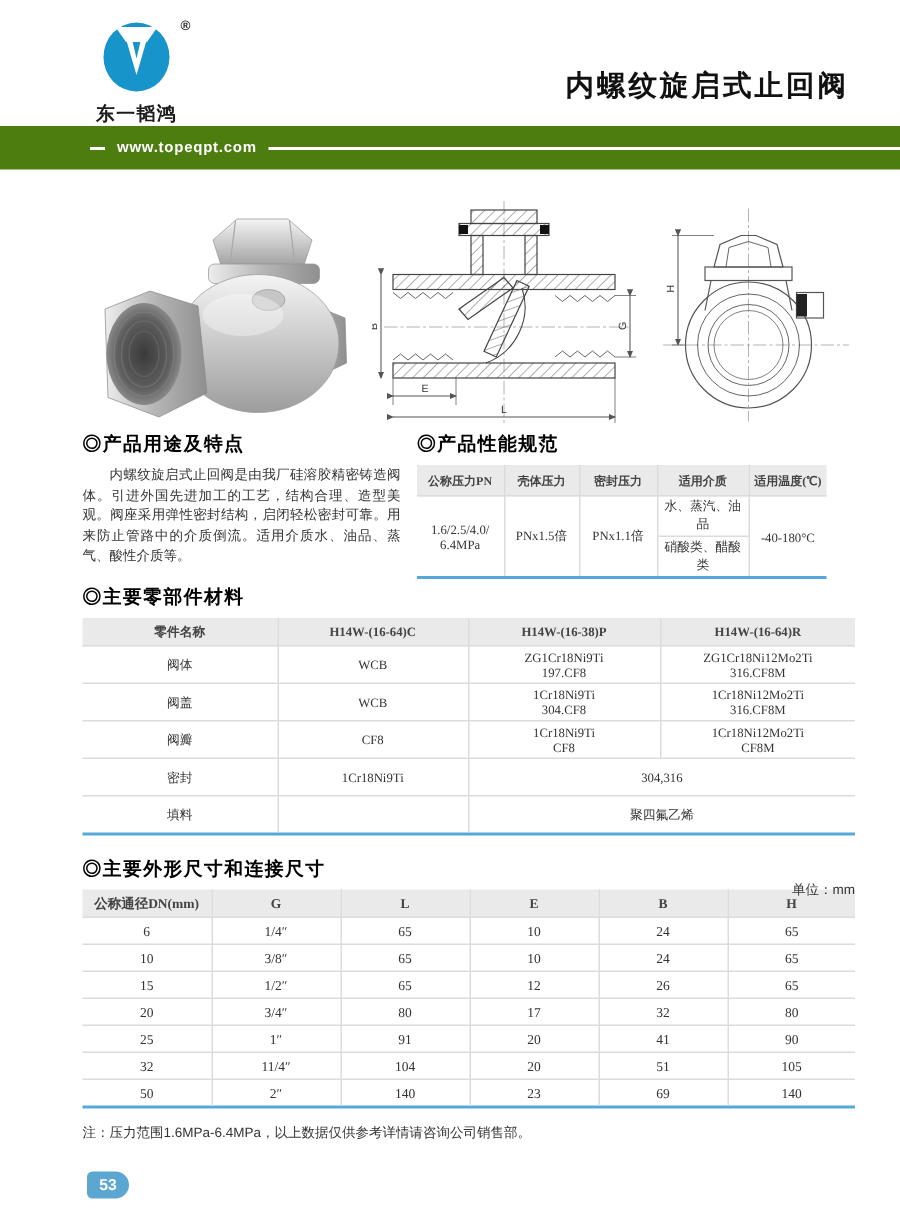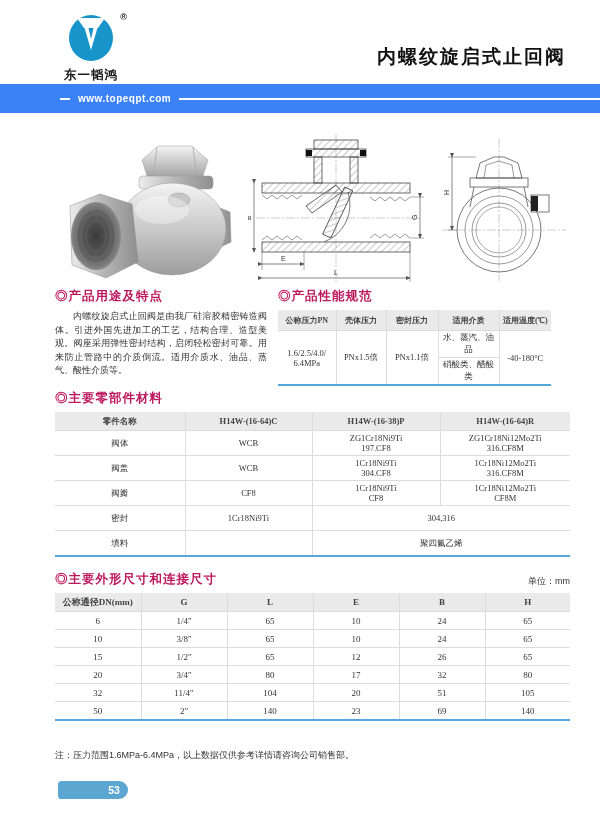--- a/index.html
+++ b/index.html
@@ -6,35 +6,35 @@
   .page{position:relative;width:600px;height:819px;background:#fff;overflow:hidden;
         font-family:"Liberation Sans",sans-serif;color:#1a1a1a;}
 
   
   .logo-block{position:absolute;left:53px;top:12px;width:76px;text-align:center;}
   .logo-reg{position:absolute;right:2px;top:0;font-size:9px;color:#222;font-weight:bold;}
   .logo-text{font-size:12.5px;font-weight:bold;color:#1c1c1c;letter-spacing:1px;margin-top:1px;}
   .page-title{position:absolute;top:44px;right:34px;font-size:19px;font-weight:bold;letter-spacing:2px;color:#111;}
 
   
-  .band{position:absolute;left:0;top:84px;width:600px;height:29px;background:#3b82f6;
+  .band{position:absolute;left:0;top:84px;width:600px;height:29px;background:#4d7c0f;
         display:flex;align-items:center;}
   .band .seg{height:2px;background:#fff;}
   .band .seg.short{width:10px;margin-left:60px;}
   .band .url{color:#fff;font-size:10px;font-weight:bold;letter-spacing:.5px;margin:0 8px;}
   .band .seg.long{flex:1;}
 
   
   .draw{position:absolute;}
   .d-photo{left:58px;top:134px;}
   .d-section{left:248px;top:130px;}
   .d-side{left:424px;top:133px;}
 
   
-  .sec-heading{font-size:12.5px;font-weight:bold;letter-spacing:1px;color:#be185d;}
+  .sec-heading{font-size:12.5px;font-weight:bold;letter-spacing:1px;color:#000000;}
 
   
   .features{position:absolute;left:55px;top:288px;width:212px;}
   .features p{margin:5px 0 4px 0;font-size:9px;line-height:13.5px;text-align:justify;
               text-indent:2em;color:#333;}
 
   
   table{border-collapse:collapse;table-layout:fixed;}
   .tbl{border:hidden;font-family:Liberation Serif, serif;}
   .tbl th,.tbl td{border:1px solid #dcdcdc;text-align:center;vertical-align:middle;padding:1px 2px;color:#333;}
@@ -51,31 +51,31 @@
 
   
   .materials{position:absolute;left:55px;top:390px;width:515px;}
   .mat-wrap{margin-top:5px;}
   .mat{width:515px;font-size:8.5px;line-height:10px;}
   .mat th{height:16px;}
   .mat td{height:22px;}
 
   
   .dims{position:absolute;left:55px;top:571px;width:515px;}
-  .unit-label{position:absolute;right:0;top:4px;font-size:9px;color:#333;}
+  .unit-label{position:absolute;right:0;top:16px;font-size:9px;color:#333;}
   .dim-wrap{margin-top:5px;}
   .dim{width:515px;font-size:9px;}
   .dim th{height:16px;}
   .dim td{height:15px;}
 
   
   .note{position:absolute;left:55px;top:749px;font-size:9px;color:#333;}
   .page-badge{position:absolute;left:58px;top:781px;width:28px;height:18px;background:#5ba7d1;
               border-radius:4px 10px 10px 4px;color:#fff;font-size:10.5px;font-weight:bold;
-              display:flex;align-items:center;justify-content:center;padding-left:42px;}
+              display:flex;align-items:center;justify-content:center;}
 </style>
 </head>
 <body>
 
 <div class="page">
 
   <div class="logo-block">
     <svg width="48" height="50" viewBox="0 0 48 50">
       <ellipse cx="24" cy="26" rx="22" ry="23" fill="#1795cb"></ellipse>
       <polygon points="10,6 38,6 31,16 17,16" fill="#fff"></polygon>
@@ -336,20 +336,28 @@
         </tr>
         <tr>
           <td>20</td>
           <td>3/4″</td>
           <td>80</td>
           <td>17</td>
           <td>32</td>
           <td>80</td>
         </tr>
         <tr>
+          <td>25</td>
+          <td>1″</td>
+          <td>91</td>
+          <td>20</td>
+          <td>41</td>
+          <td>90</td>
+        </tr>
+        <tr>
           <td>32</td>
           <td>11/4″</td>
           <td>104</td>
           <td>20</td>
           <td>51</td>
           <td>105</td>
         </tr>
         <tr>
           <td>50</td>
           <td>2″</td>

